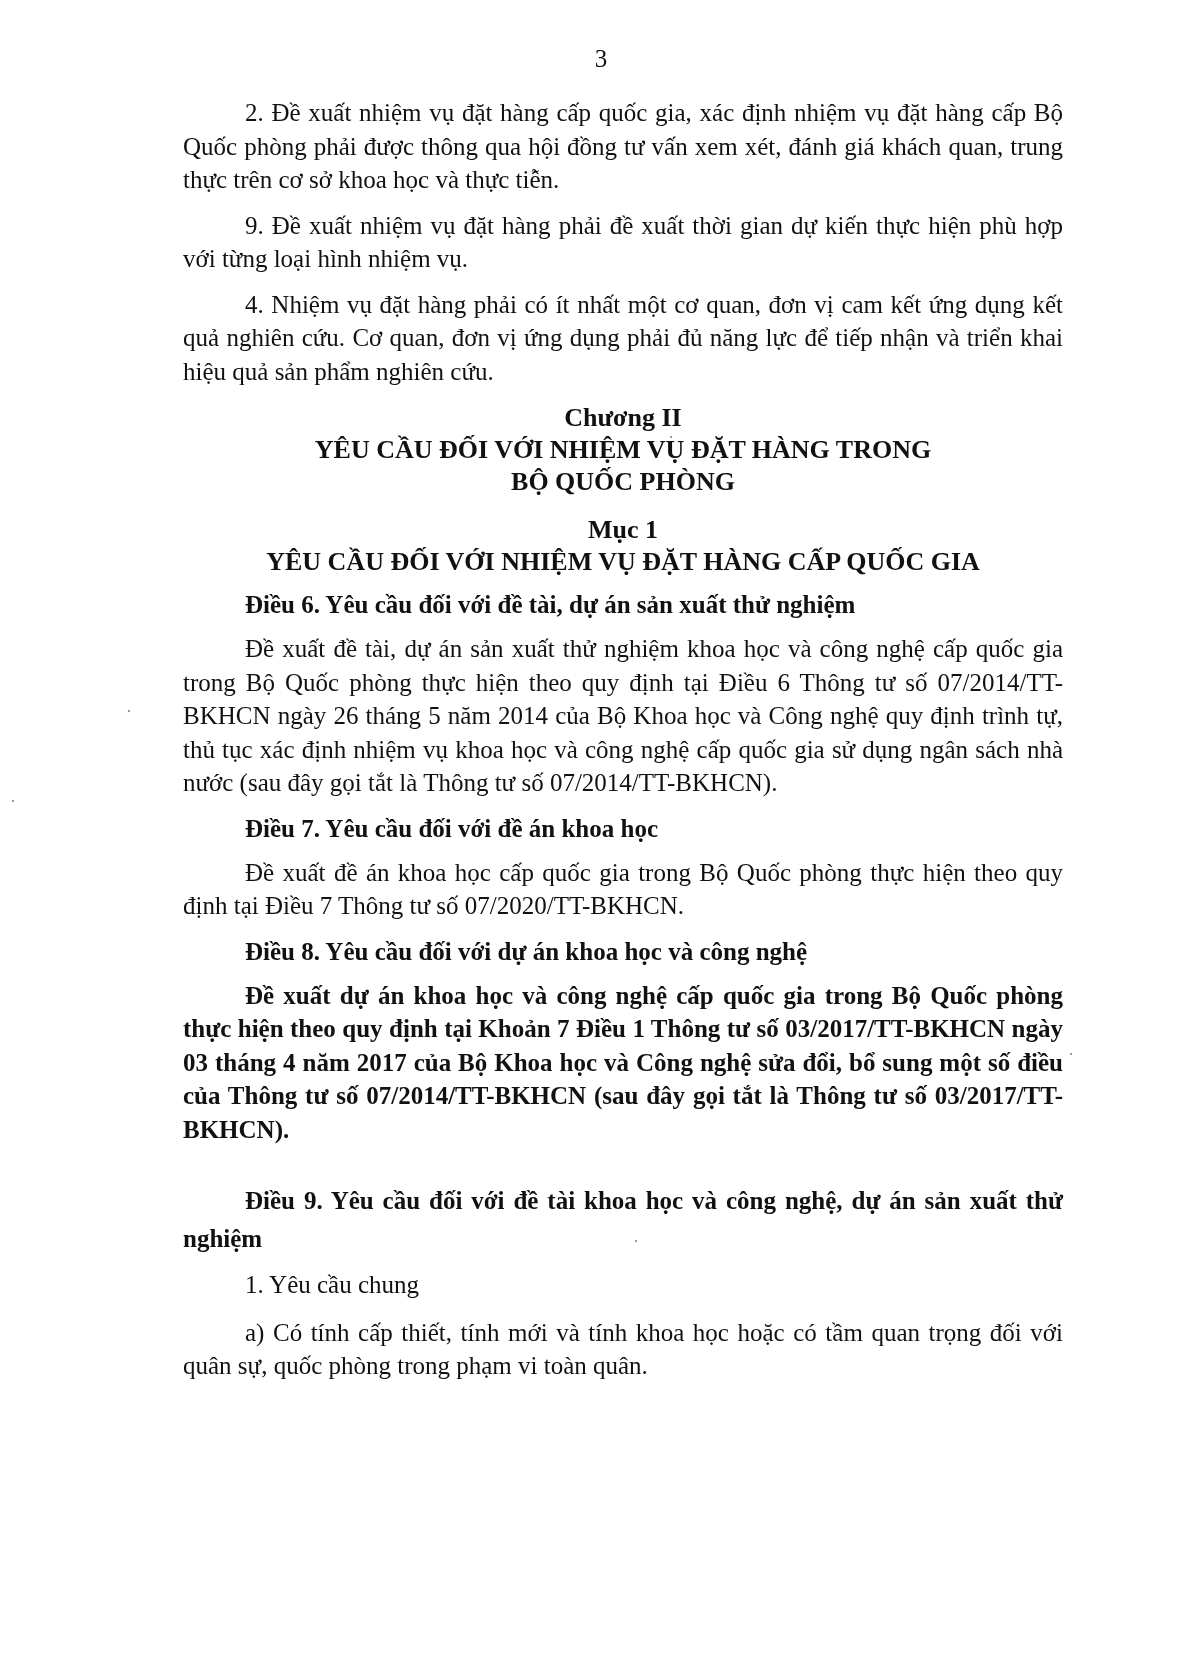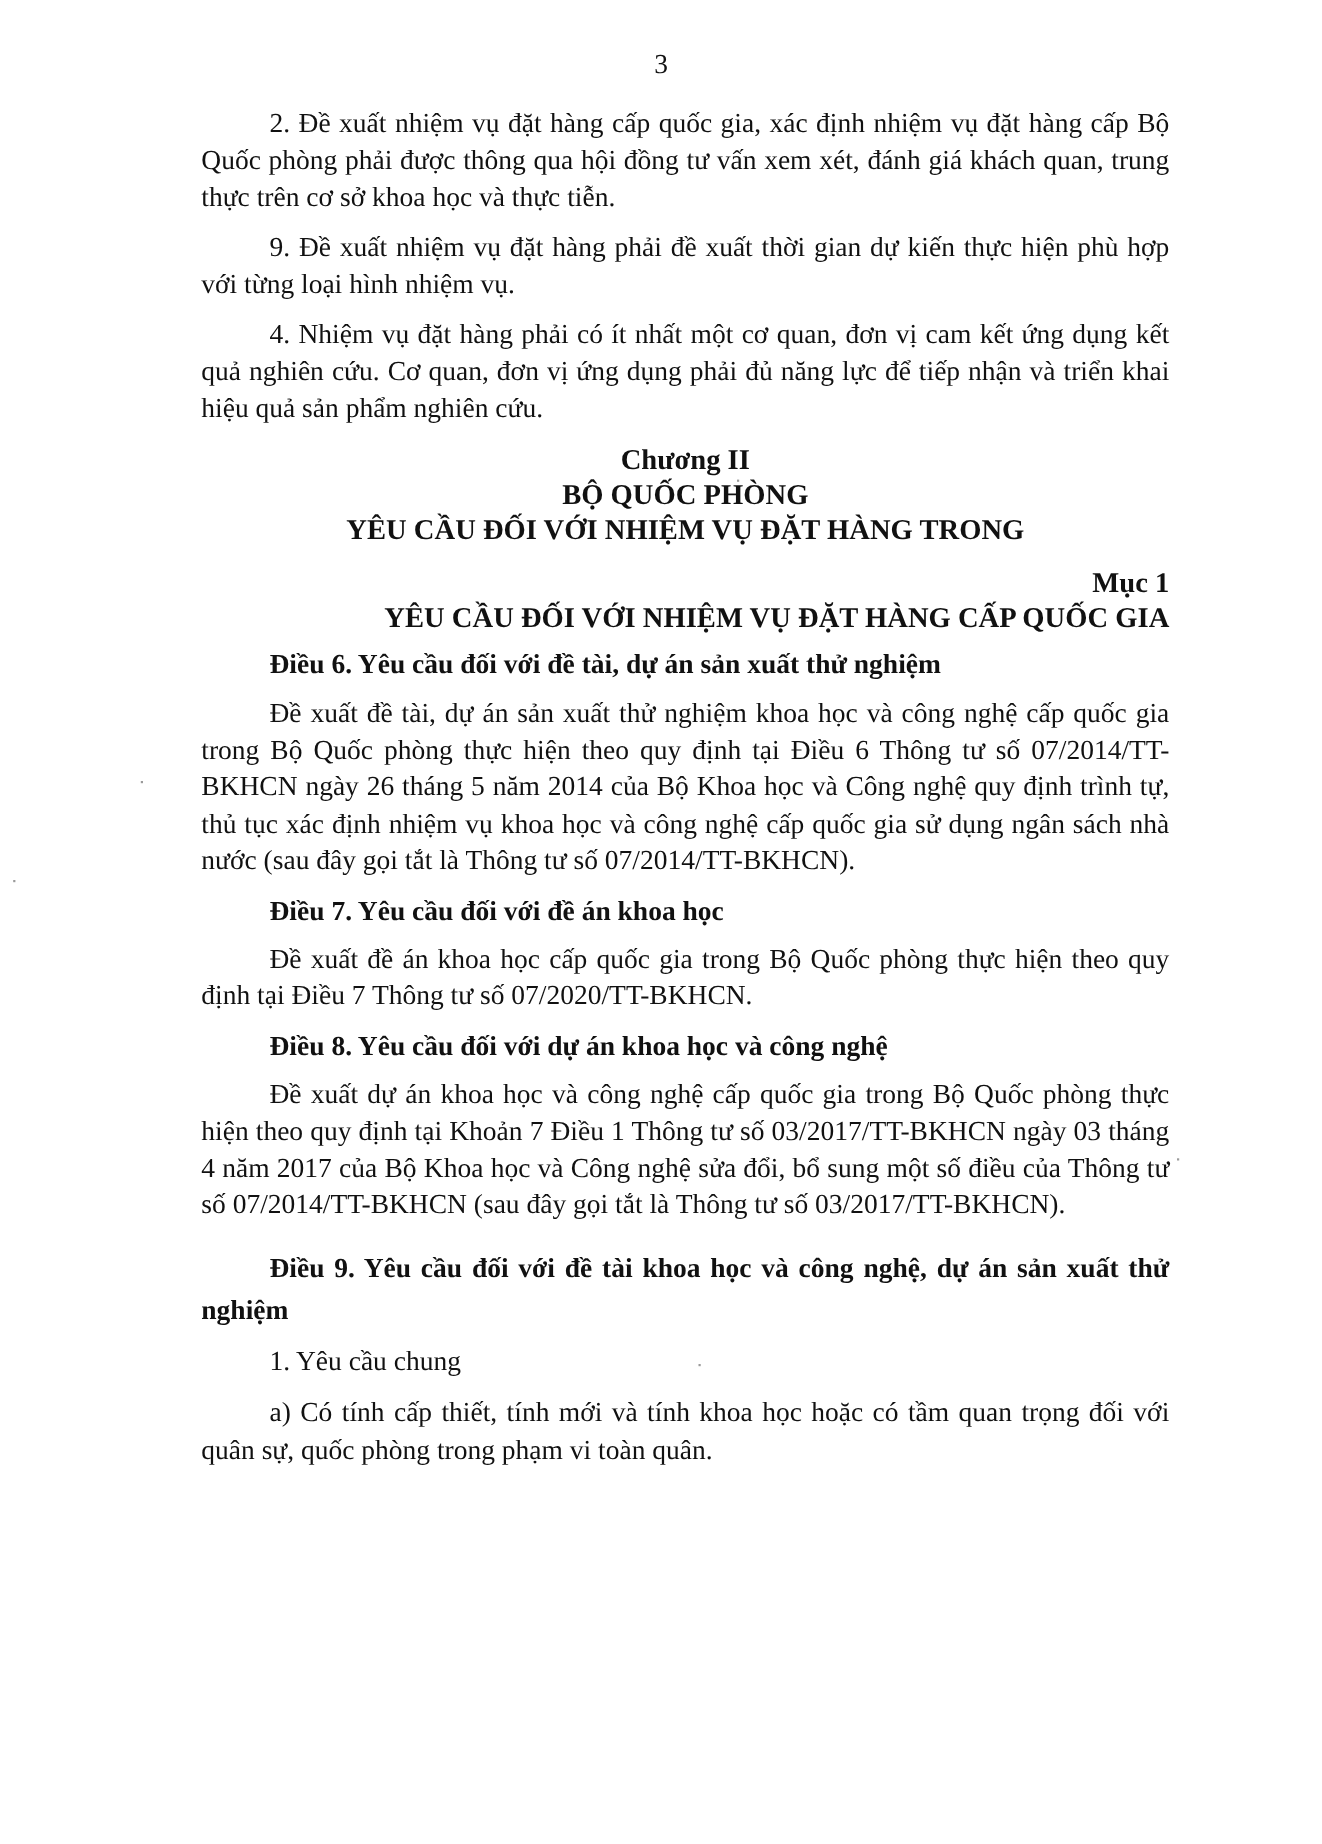--- a/index.html
+++ b/index.html
@@ -54,21 +54,21 @@
     }
     .chapter-block {
       text-align: center;
       font-weight: bold;
       font-size: 26px;
       line-height: 32px;
       margin: 14px 0 16px 0;
     }
     .chapter-block .line { display: block; }
     .section-block {
-      text-align: right;
+      text-align: center;
       font-weight: bold;
       font-size: 26px;
       line-height: 32px;
       margin: 0 0 10px 0;
     }
     .section-block .line { display: block; }
     .section-title-line {
       letter-spacing: 0px;
     }
     .scan-dot {
@@ -86,37 +86,37 @@
   <div class="page-number">3</div>
 
   <div class="content">
 
     <p class="para">2. Đề xuất nhiệm vụ đặt hàng cấp quốc gia, xác định nhiệm vụ đặt hàng cấp Bộ Quốc phòng phải được thông qua hội đồng tư vấn xem xét, đánh giá khách quan, trung thực trên cơ sở khoa học và thực tiễn.</p>
     <p class="para">9. Đề xuất nhiệm vụ đặt hàng phải đề xuất thời gian dự kiến thực hiện phù hợp với từng loại hình nhiệm vụ.</p>
     <p class="para">4. Nhiệm vụ đặt hàng phải có ít nhất một cơ quan, đơn vị cam kết ứng dụng kết quả nghiên cứu. Cơ quan, đơn vị ứng dụng phải đủ năng lực để tiếp nhận và triển khai hiệu quả sản phẩm nghiên cứu.</p>
 
     <div class="chapter-block">
       <span class="line">Chương II</span>
+      <span class="line">YÊU CẦU ĐỐI VỚI NHIỆM VỤ ĐẶT HÀNG TRONG</span>
       <span class="line">BỘ QUỐC PHÒNG</span>
-      <span class="line">YÊU CẦU ĐỐI VỚI NHIỆM VỤ ĐẶT HÀNG TRONG</span>
     </div>
 
     <div class="section-block">
       <span class="line">Mục 1</span>
       <span class="line section-title-line">YÊU CẦU ĐỐI VỚI NHIỆM VỤ ĐẶT HÀNG CẤP QUỐC GIA</span>
     </div>
 
     <p class="article-heading">Điều 6. Yêu cầu đối với đề tài, dự án sản xuất thử nghiệm</p>
     <p class="para">Đề xuất đề tài, dự án sản xuất thử nghiệm khoa học và công nghệ cấp quốc gia trong Bộ Quốc phòng thực hiện theo quy định tại Điều 6 Thông tư số 07/2014/TT-BKHCN ngày 26 tháng 5 năm 2014 của Bộ Khoa học và Công nghệ quy định trình tự, thủ tục xác định nhiệm vụ khoa học và công nghệ cấp quốc gia sử dụng ngân sách nhà nước (sau đây gọi tắt là Thông tư số 07/2014/TT-BKHCN).</p>
 
     <p class="article-heading">Điều 7. Yêu cầu đối với đề án khoa học</p>
     <p class="para">Đề xuất đề án khoa học cấp quốc gia trong Bộ Quốc phòng thực hiện theo quy định tại Điều 7 Thông tư số 07/2020/TT-BKHCN.</p>
 
     <p class="article-heading">Điều 8. Yêu cầu đối với dự án khoa học và công nghệ</p>
-    <p class="para" style="margin-bottom:22px;">Đề xuất dự án khoa học và công nghệ cấp quốc gia trong Bộ Quốc phòng thực hiện theo quy định tại Khoản 7 Điều 1 Thông tư số 03/2017/TT-BKHCN ngày 03 tháng 4 năm 2017 của Bộ Khoa học và Công nghệ sửa đổi, bổ sung một số điều của Thông tư số 07/2014/TT-BKHCN (sau đây gọi tắt là Thông tư số 03/2017/TT-BKHCN).</p>
+    <p class="para" style="margin-bottom:36px;font-weight:bold;">Đề xuất dự án khoa học và công nghệ cấp quốc gia trong Bộ Quốc phòng thực hiện theo quy định tại Khoản 7 Điều 1 Thông tư số 03/2017/TT-BKHCN ngày 03 tháng 4 năm 2017 của Bộ Khoa học và Công nghệ sửa đổi, bổ sung một số điều của Thông tư số 07/2014/TT-BKHCN (sau đây gọi tắt là Thông tư số 03/2017/TT-BKHCN).</p>
 
     <div class="section-block">
     </div>
 
     <p class="article-heading" style="line-height:38px; ">Điều 9. Yêu cầu đối với đề tài khoa học và công nghệ, dự án sản xuất thử nghiệm</p>
     <p class="para" style="margin-bottom:14px;">1. Yêu cầu chung</p>
     <p class="para">a) Có tính cấp thiết, tính mới và tính khoa học hoặc có tầm quan trọng đối với quân sự, quốc phòng trong phạm vi toàn quân.</p>
 
   </div>
 

